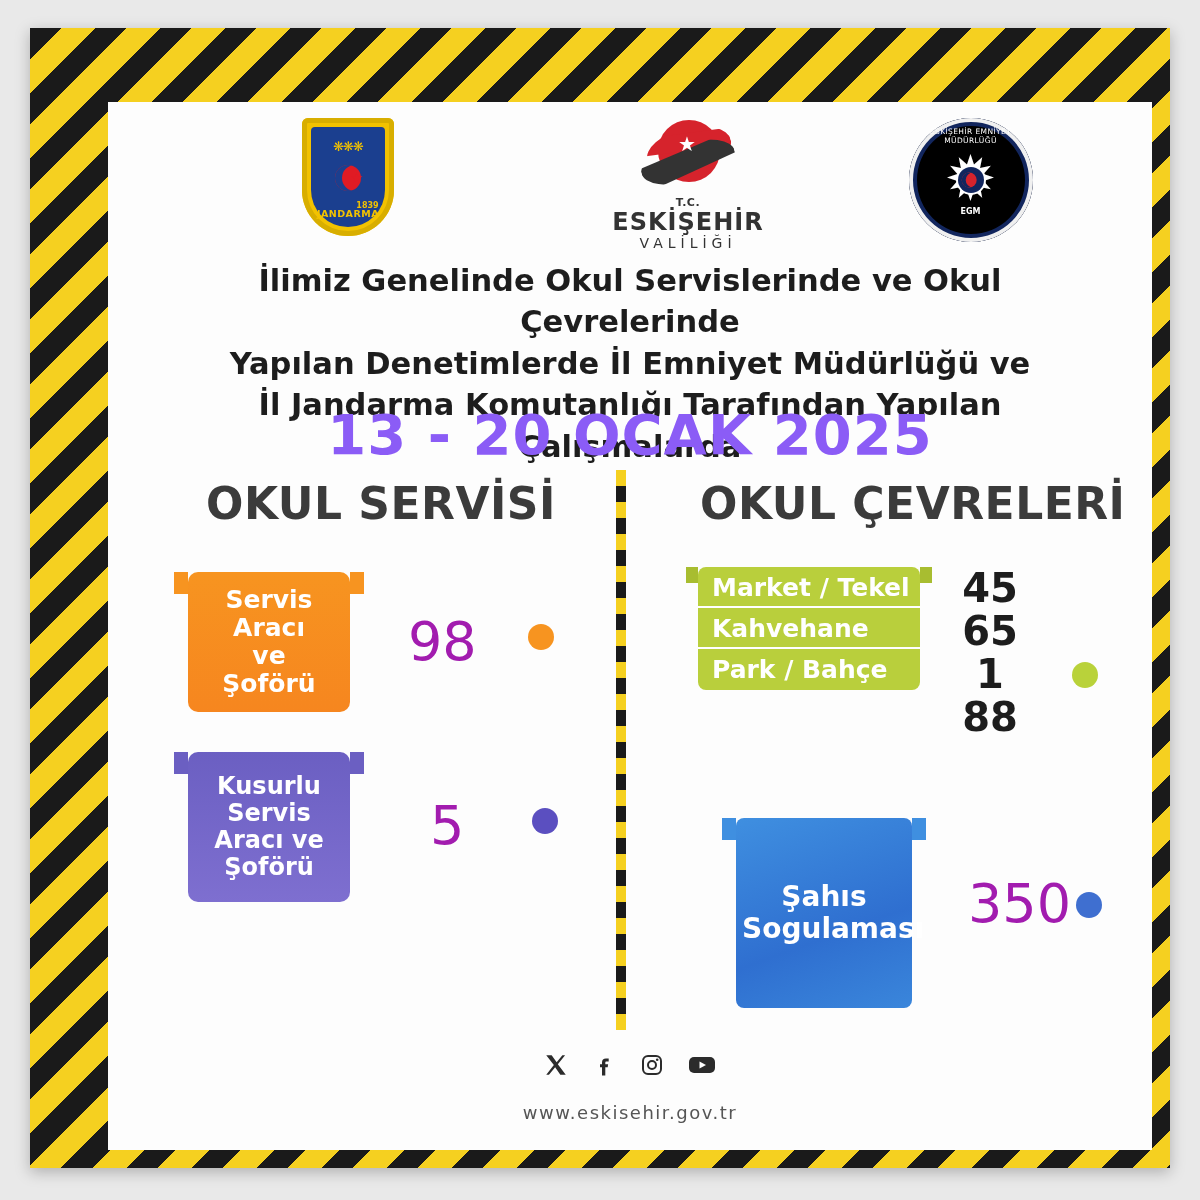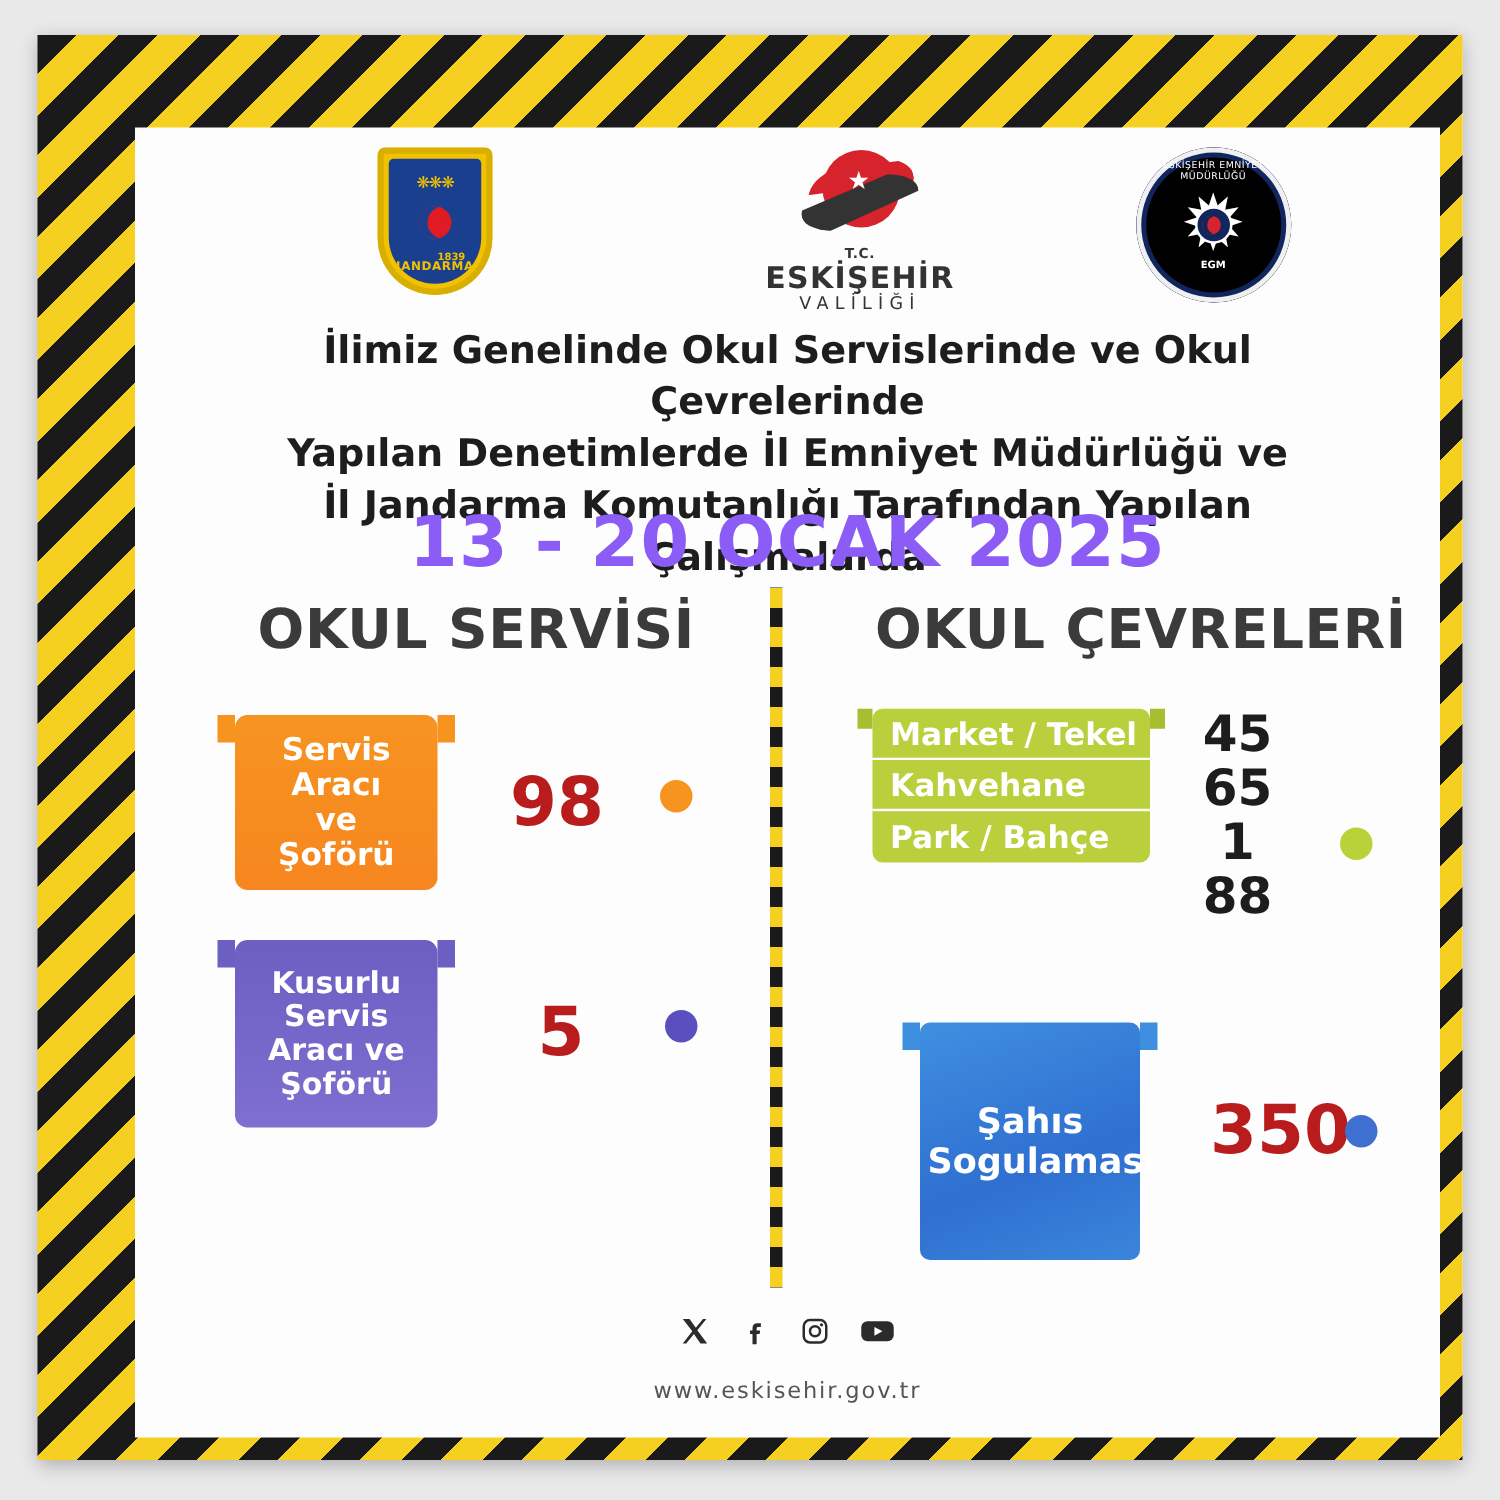--- a/index.html
+++ b/index.html
@@ -103,21 +103,21 @@
     position: absolute;
     left: 0; right: 0; top: 12px;
     text-align: center;
     color: #f2c200;
     font-size: 13px;
     letter-spacing: -1px;
   }
   .jandarma-year {
     position: absolute;
     left: 0; right: 0; top: 74px;
-    text-align: left;
+    text-align: center;
     color: #f2c200;
     font-size: 8px;
     font-weight: bold;
     margin-left: 39px;
   }
   .jandarma-name {
     position: absolute;
     left: 0; right: 0; bottom: 8px;
     text-align: center;
     color: #1b3f8f;
@@ -330,22 +330,22 @@
     background: linear-gradient(160deg, #3f8fe0 0%, #2f6fd0 60%, #3a86db 100%);
     border-radius: 8px;
     font-size: 28px;
     line-height: 1.15;
     padding: 4px 6px;
   }
   .ribbon-blue::before, .ribbon-blue::after { background: #3f8fe0; }
 
   .value {
     position: absolute;
-    color: #b91c1c;
-    font-weight: bold;
+    color: #a21caf;
+    font-weight: normal;
   }
   .value-98  { left: 300px; top: 508px; font-size: 54px; }
   .value-5   { left: 322px; top: 692px; font-size: 54px; }
   .value-350 { left: 860px; top: 770px; font-size: 54px; }
 
   .dot {
     position: absolute;
     width: 26px; height: 26px;
     border-radius: 50%;
   }

